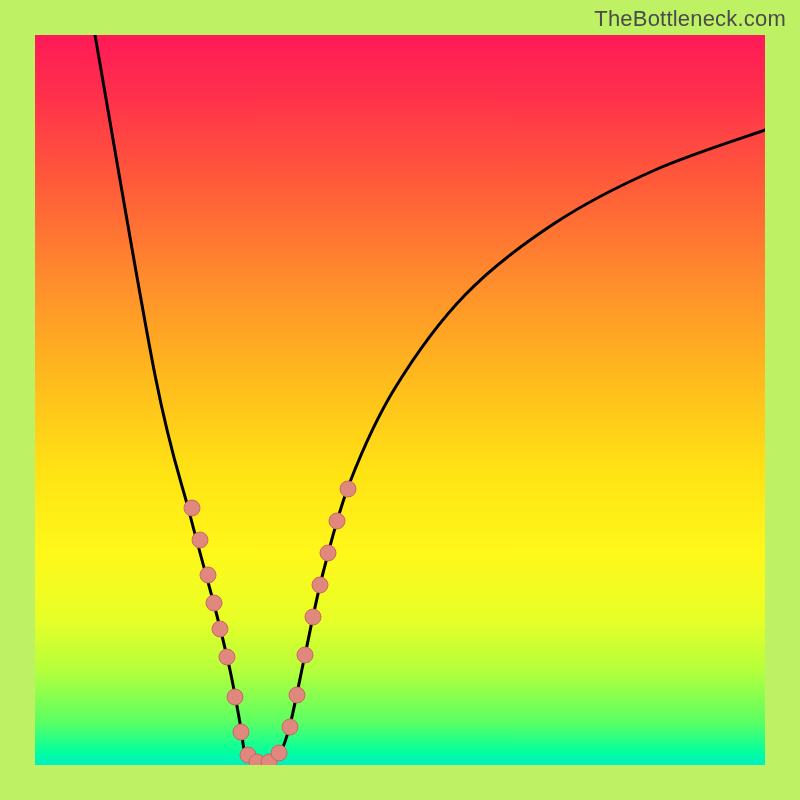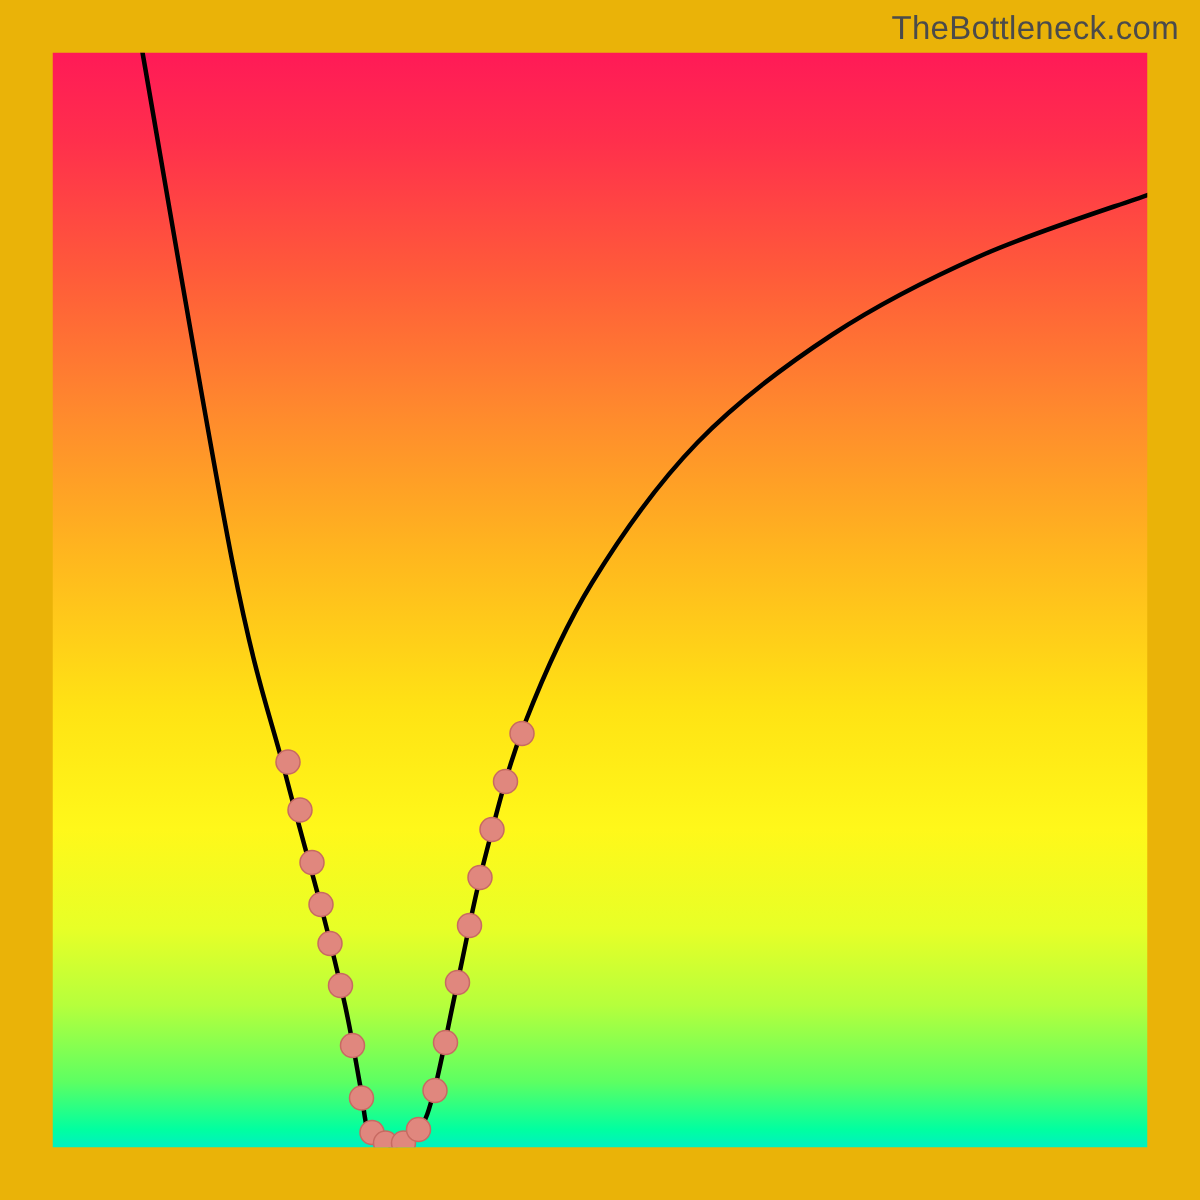--- a/index.html
+++ b/index.html
@@ -10,21 +10,21 @@
     overflow: hidden;
     background: #000;
     font-family: Arial, Helvetica, sans-serif;
   }
   .frame {
     position: absolute;
     left: 0;
     top: 0;
     width: 800px;
     height: 800px;
-    background: #eab308;
+    background: #bef264;
   }
   .plot {
     position: absolute;
     left: 35px;
     top: 35px;
     width: 730px;
     height: 730px;
     overflow: hidden;
   }
   .gradient {

